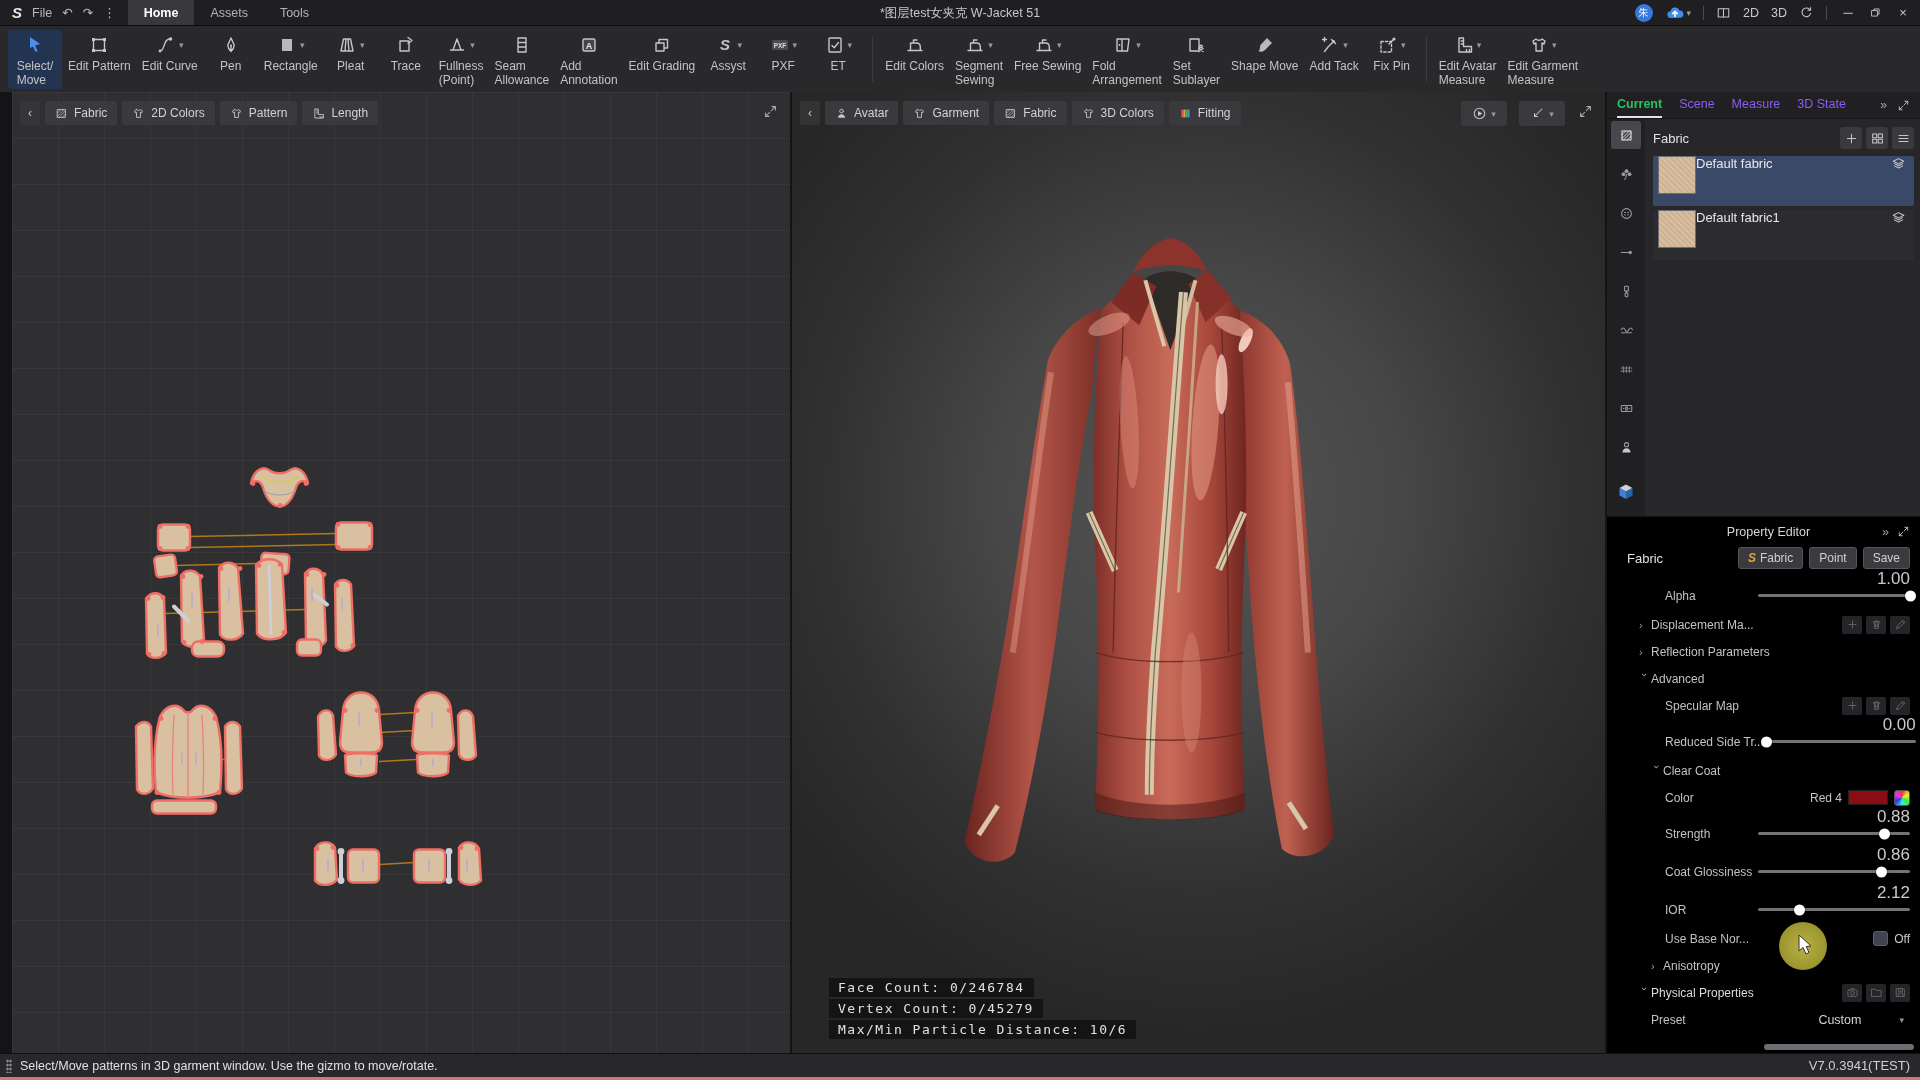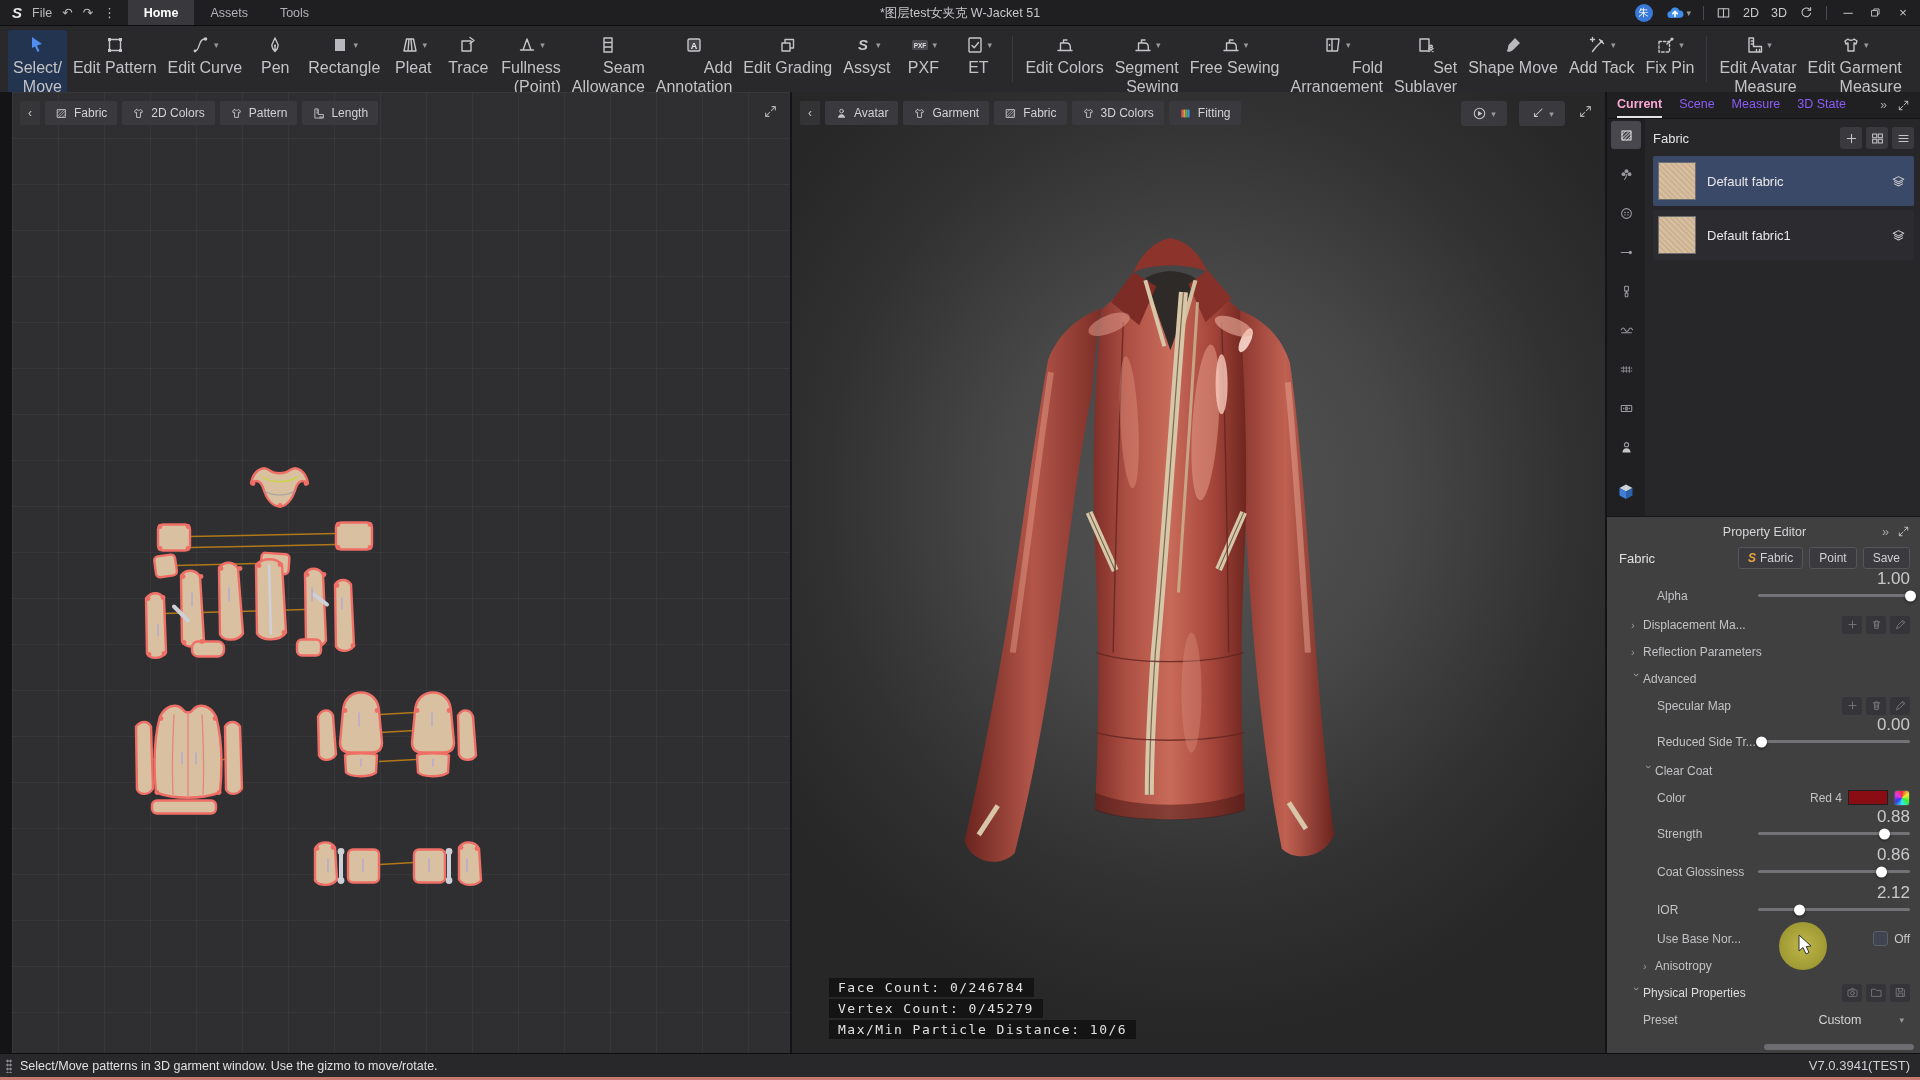--- a/index.html
+++ b/index.html
@@ -21,57 +21,57 @@
 .avatarb{width:18px;height:18px;border-radius:50%;background:#3878d8;color:#fff;font-size:10px;display:flex;align-items:center;justify-content:center}
 .msep{width:1px;height:14px;background:#4a4a4e}
 .mode{color:#c9c9cc;font-size:12.5px}
 .wbtn{color:#c9c9cc;font-size:13px;width:18px;text-align:center}
 .chev{color:#98989c;font-size:9px}
 
 .toolbar{height:66px;background:#29292c;display:flex;align-items:flex-start;padding:4px 4px 0 8px;gap:1px;flex:none}
 .tb{display:flex;flex-direction:column;align-items:center;min-width:54px;padding:3px 5px 2px;border-radius:3px}
 .tb.active{background:#233450}
 .tbi{height:24px;display:flex;align-items:center;justify-content:center;gap:3px}
-.tbl{font-size:16px;color:#c3c3c6;text-align:right;white-space:pre-line;line-height:1.18;margin-top:2px}
+.tbl{font-size:12px;color:#c3c3c6;text-align:left;white-space:pre-line;line-height:1.18;margin-top:2px}
 .tsep{width:1px;height:46px;background:#3b3b3f;margin:6px 6px 0;flex:none}
 
 .workspace{flex:1;display:flex;gap:2px;background:#141416;padding-left:12px;min-height:0}
 .p2d{width:778px;position:relative;background-color:#2f2f31;background-image:linear-gradient(to right,rgba(255,255,255,.04) 1px,transparent 1px),linear-gradient(to bottom,rgba(255,255,255,.04) 1px,transparent 1px);background-size:46px 46px;flex:none}
 .p3d{flex:1;position:relative;background:radial-gradient(ellipse 62% 56% at 50% 42%,#545454 0%,#474747 40%,#313131 74%,#272727 100%)}
 .ptabs{position:absolute;top:9px;left:8px;display:flex;gap:5px;align-items:center;z-index:3}
 .pcol{width:20px;height:24px;background:rgba(60,60,64,.6);border-radius:2px;display:flex;align-items:center;justify-content:center;color:#c5c5c8;font-size:12px}
 .ptab{height:24px;background:#3a3a3e;border-radius:2px;display:flex;align-items:center;gap:6px;padding:0 10px;color:#d2d2d5;font-size:12px}
 .pexp{position:absolute;top:12px;right:12px;z-index:3;opacity:.85}
 .vctrl{position:absolute;top:9px;right:40px;display:flex;gap:12px;z-index:3}
 .vbtn{width:46px;height:25px;background:#3a3a3e;border-radius:3px;display:flex;align-items:center;justify-content:center;gap:4px}
 .stats{position:absolute;left:37px;bottom:14px;z-index:3}
 .stats div{font-family:"DejaVu Sans Mono",monospace;font-size:13px;letter-spacing:1.5px;color:#e2e2e2;background:rgba(16,16,16,.78);padding:2px 9px;width:fit-content;margin-top:2px}
 
 .sidebar{width:313px;display:flex;flex-direction:column;background:#242427;flex:none}
 .sbtabs{height:27px;display:flex;align-items:center;gap:17px;padding:0 10px;background:#202023;border-bottom:1px solid #151517;flex:none}
 .sbt{color:#8b5cf6;font-size:12.5px;height:100%;display:flex;align-items:center;border-bottom:2px solid transparent}
-.sbt.active{color:#f9a8d4;font-weight:bold;border-bottom-color:#e3e3e5}
+.sbt.active{color:#22c55e;font-weight:bold;border-bottom-color:#e3e3e5}
 .sbticons{margin-left:auto;display:flex;gap:10px;color:#a9a9ad;align-items:center}
 .sbupper{height:398px;display:flex;background:#27272a;border-bottom:1px solid #151517;flex:none}
 .istrip{width:38px;background:#202023;display:flex;flex-direction:column;align-items:center;padding-top:2px;gap:11px;position:relative;flex:none}
 .itile{width:30px;height:28px;display:flex;align-items:center;justify-content:center;border-radius:3px}
 .itile.active{background:#47474d}
 .icube{position:absolute;bottom:10px;left:50%;transform:translateX(-50%)}
 .fpanel{flex:1;display:flex;flex-direction:column;padding:5px 6px 0 8px;min-width:0}
 .fphead{display:flex;align-items:center;height:28px}
 .fptitle{font-size:13px;color:#e3e3e5}
 .fpicons{margin-left:auto;display:flex;gap:4px}
 .sqbtn{width:22px;height:22px;background:#39393e;border-radius:3px;display:flex;align-items:center;justify-content:center}
-.frow{height:50px;display:flex;align-items:center;gap:11px;padding:0 8px 0 5px;border-radius:2px;margin-top:4px;background:#2c2c30}
+.frow{height:50px;display:flex;align-items:flex-start;padding:0 8px 0 5px;border-radius:2px;margin-top:4px;background:#2c2c30}
 .frow.selected{background:#3b4968}
 .fswatch{width:38px;height:38px;background:#d8bf9f;background-image:repeating-linear-gradient(45deg,rgba(120,90,60,.12) 0 2px,transparent 2px 4px);border:1px solid #6e6e72;flex:none}
 .fname{font-size:13px;color:#e8e8ea;white-space:nowrap}
 .flayers{margin-left:auto}
 
-.pe{flex:1;display:flex;flex-direction:column;padding:3px 10px 0 12px;background:#404040;position:relative;min-height:0}
+.pe{flex:1;display:flex;flex-direction:column;padding:3px 10px 0 20px;background:#000000;position:relative;min-height:0}
 .pehead{height:23px;display:flex;align-items:center;justify-content:center;color:#d5d5d8;font-size:12.5px;position:relative;flex:none}
 .pehicons{position:absolute;right:0;display:flex;gap:8px;align-items:center;color:#a9a9ad}
 .pefab{display:flex;align-items:center;height:30px;gap:6px;flex:none}
 .petype{font-size:13px;color:#e0e0e2;margin-right:auto}
 .pebtn{height:22px;padding:0 9px;background:#3a3a3f;border:1px solid #55555a;border-radius:3px;color:#d0d0d3;display:flex;align-items:center;gap:4px;font-size:12px}
 .sbadge{color:#e8a23c;font-weight:bold;font-style:italic}
 .prow{display:flex;align-items:center;min-height:27px;position:relative}
 .ind1{padding-left:12px}.ind2{padding-left:24px}.ind3{padding-left:38px}
 .pl{color:#c2c2c5;font-size:12px;white-space:nowrap}
 .sch{color:#9b9b9f;font-size:11px;width:12px;display:inline-block}

